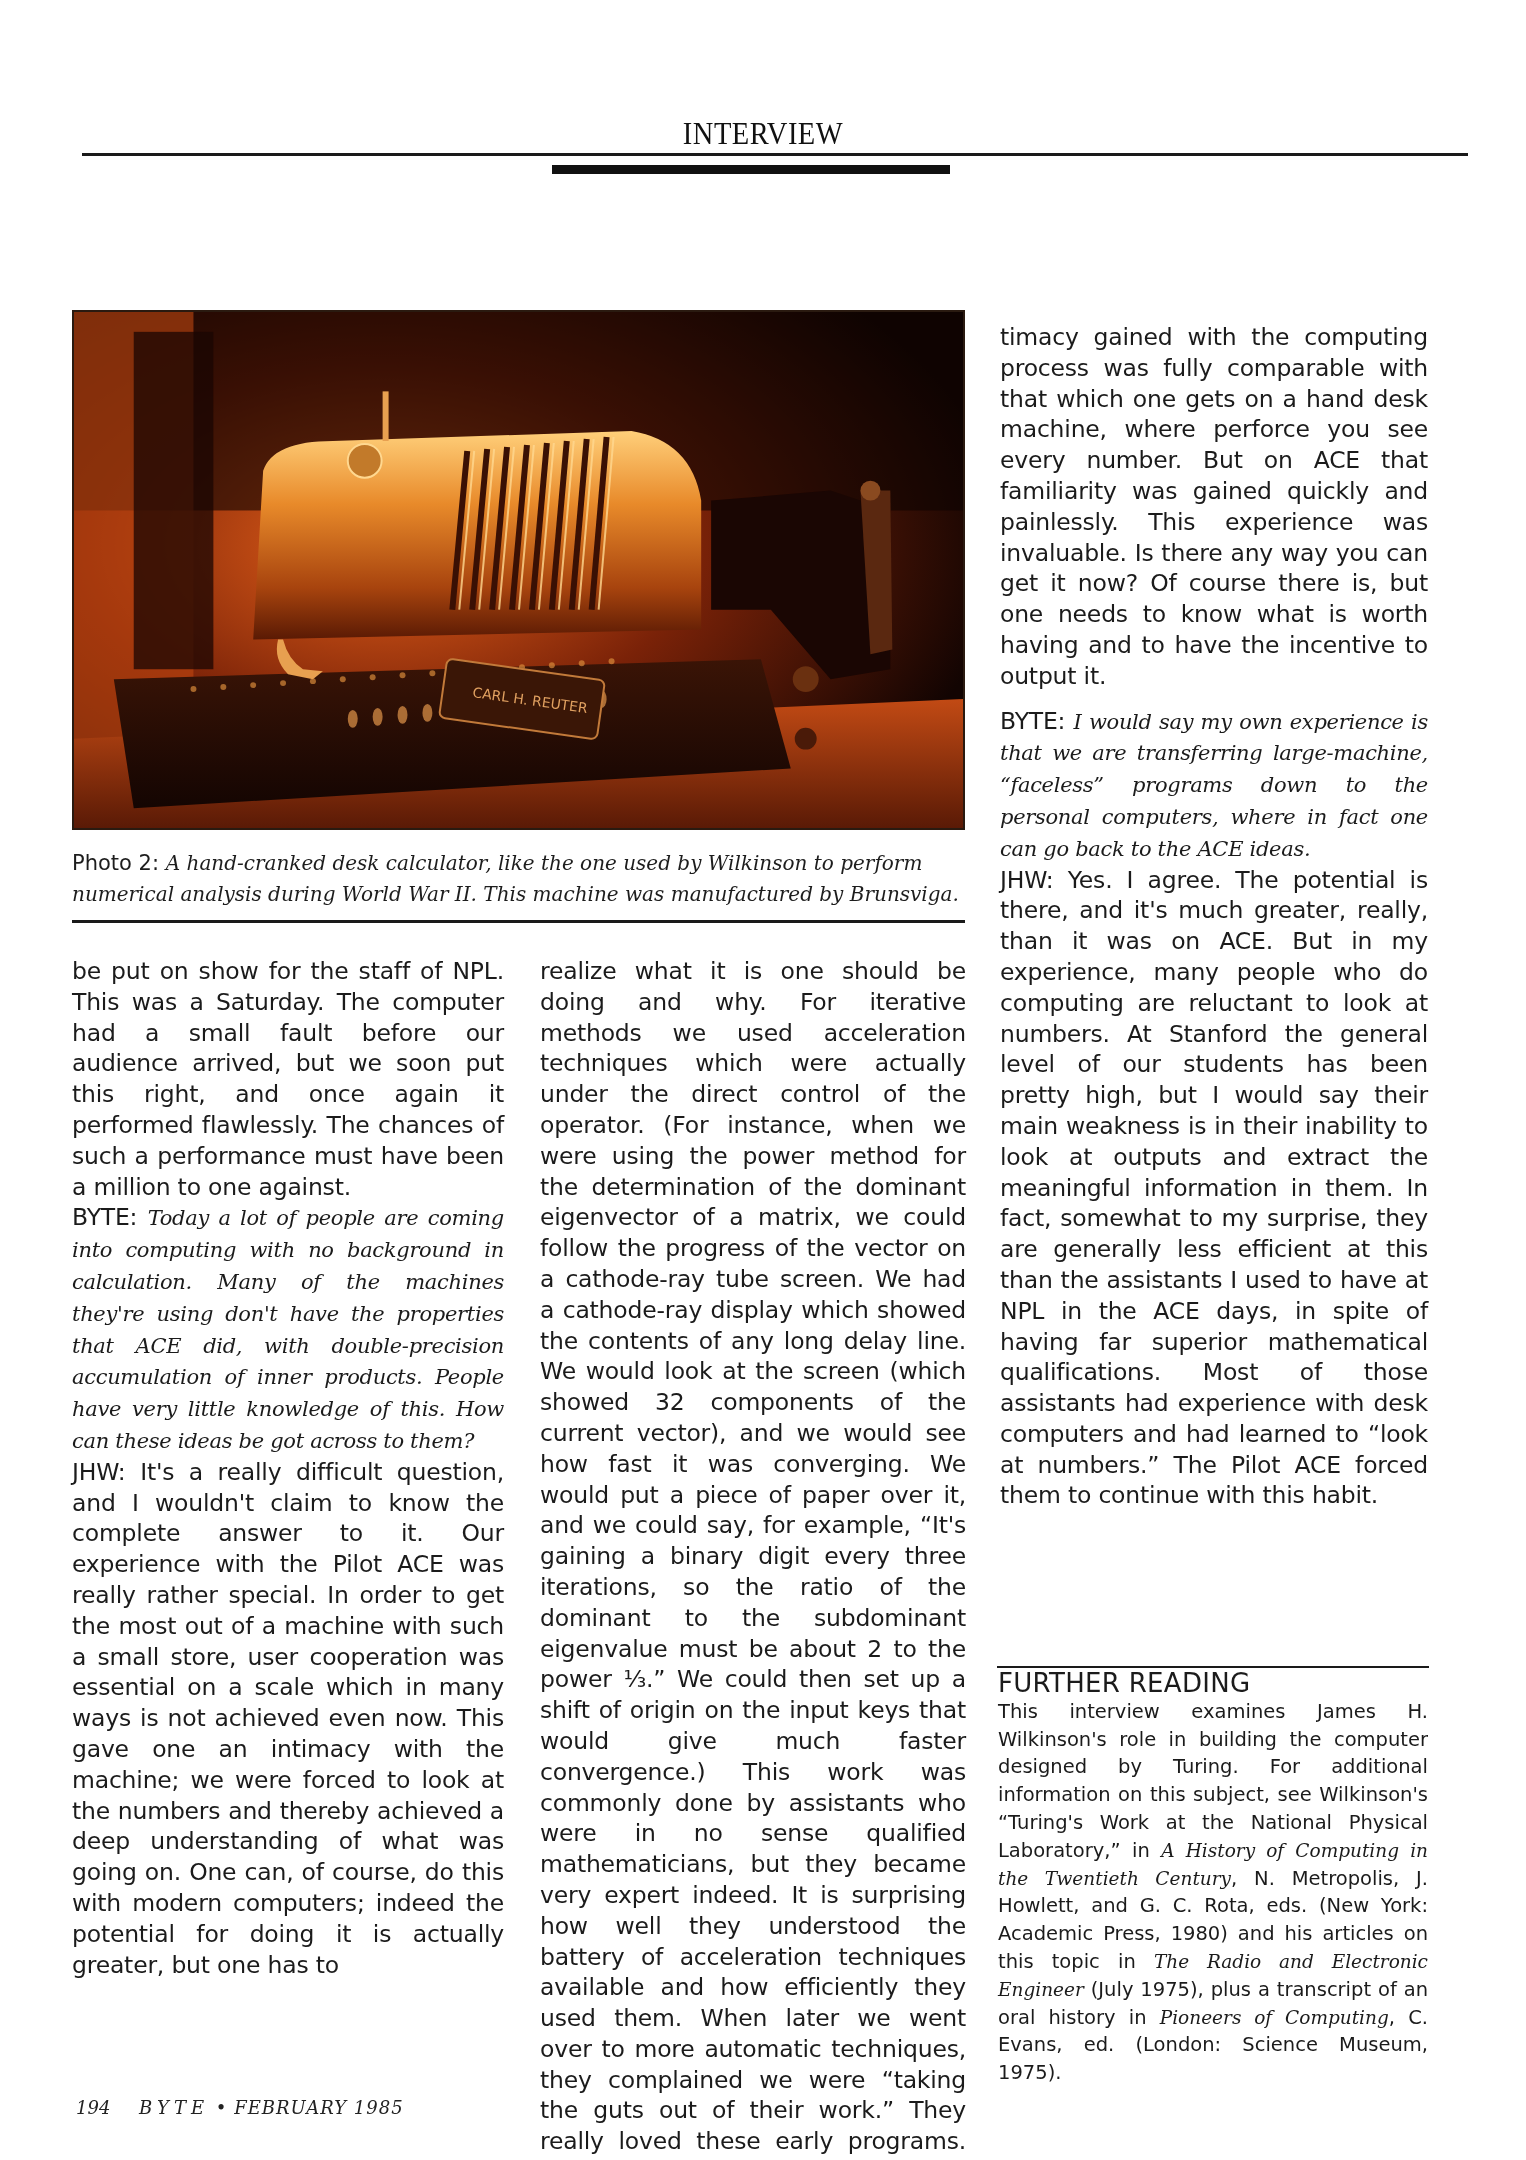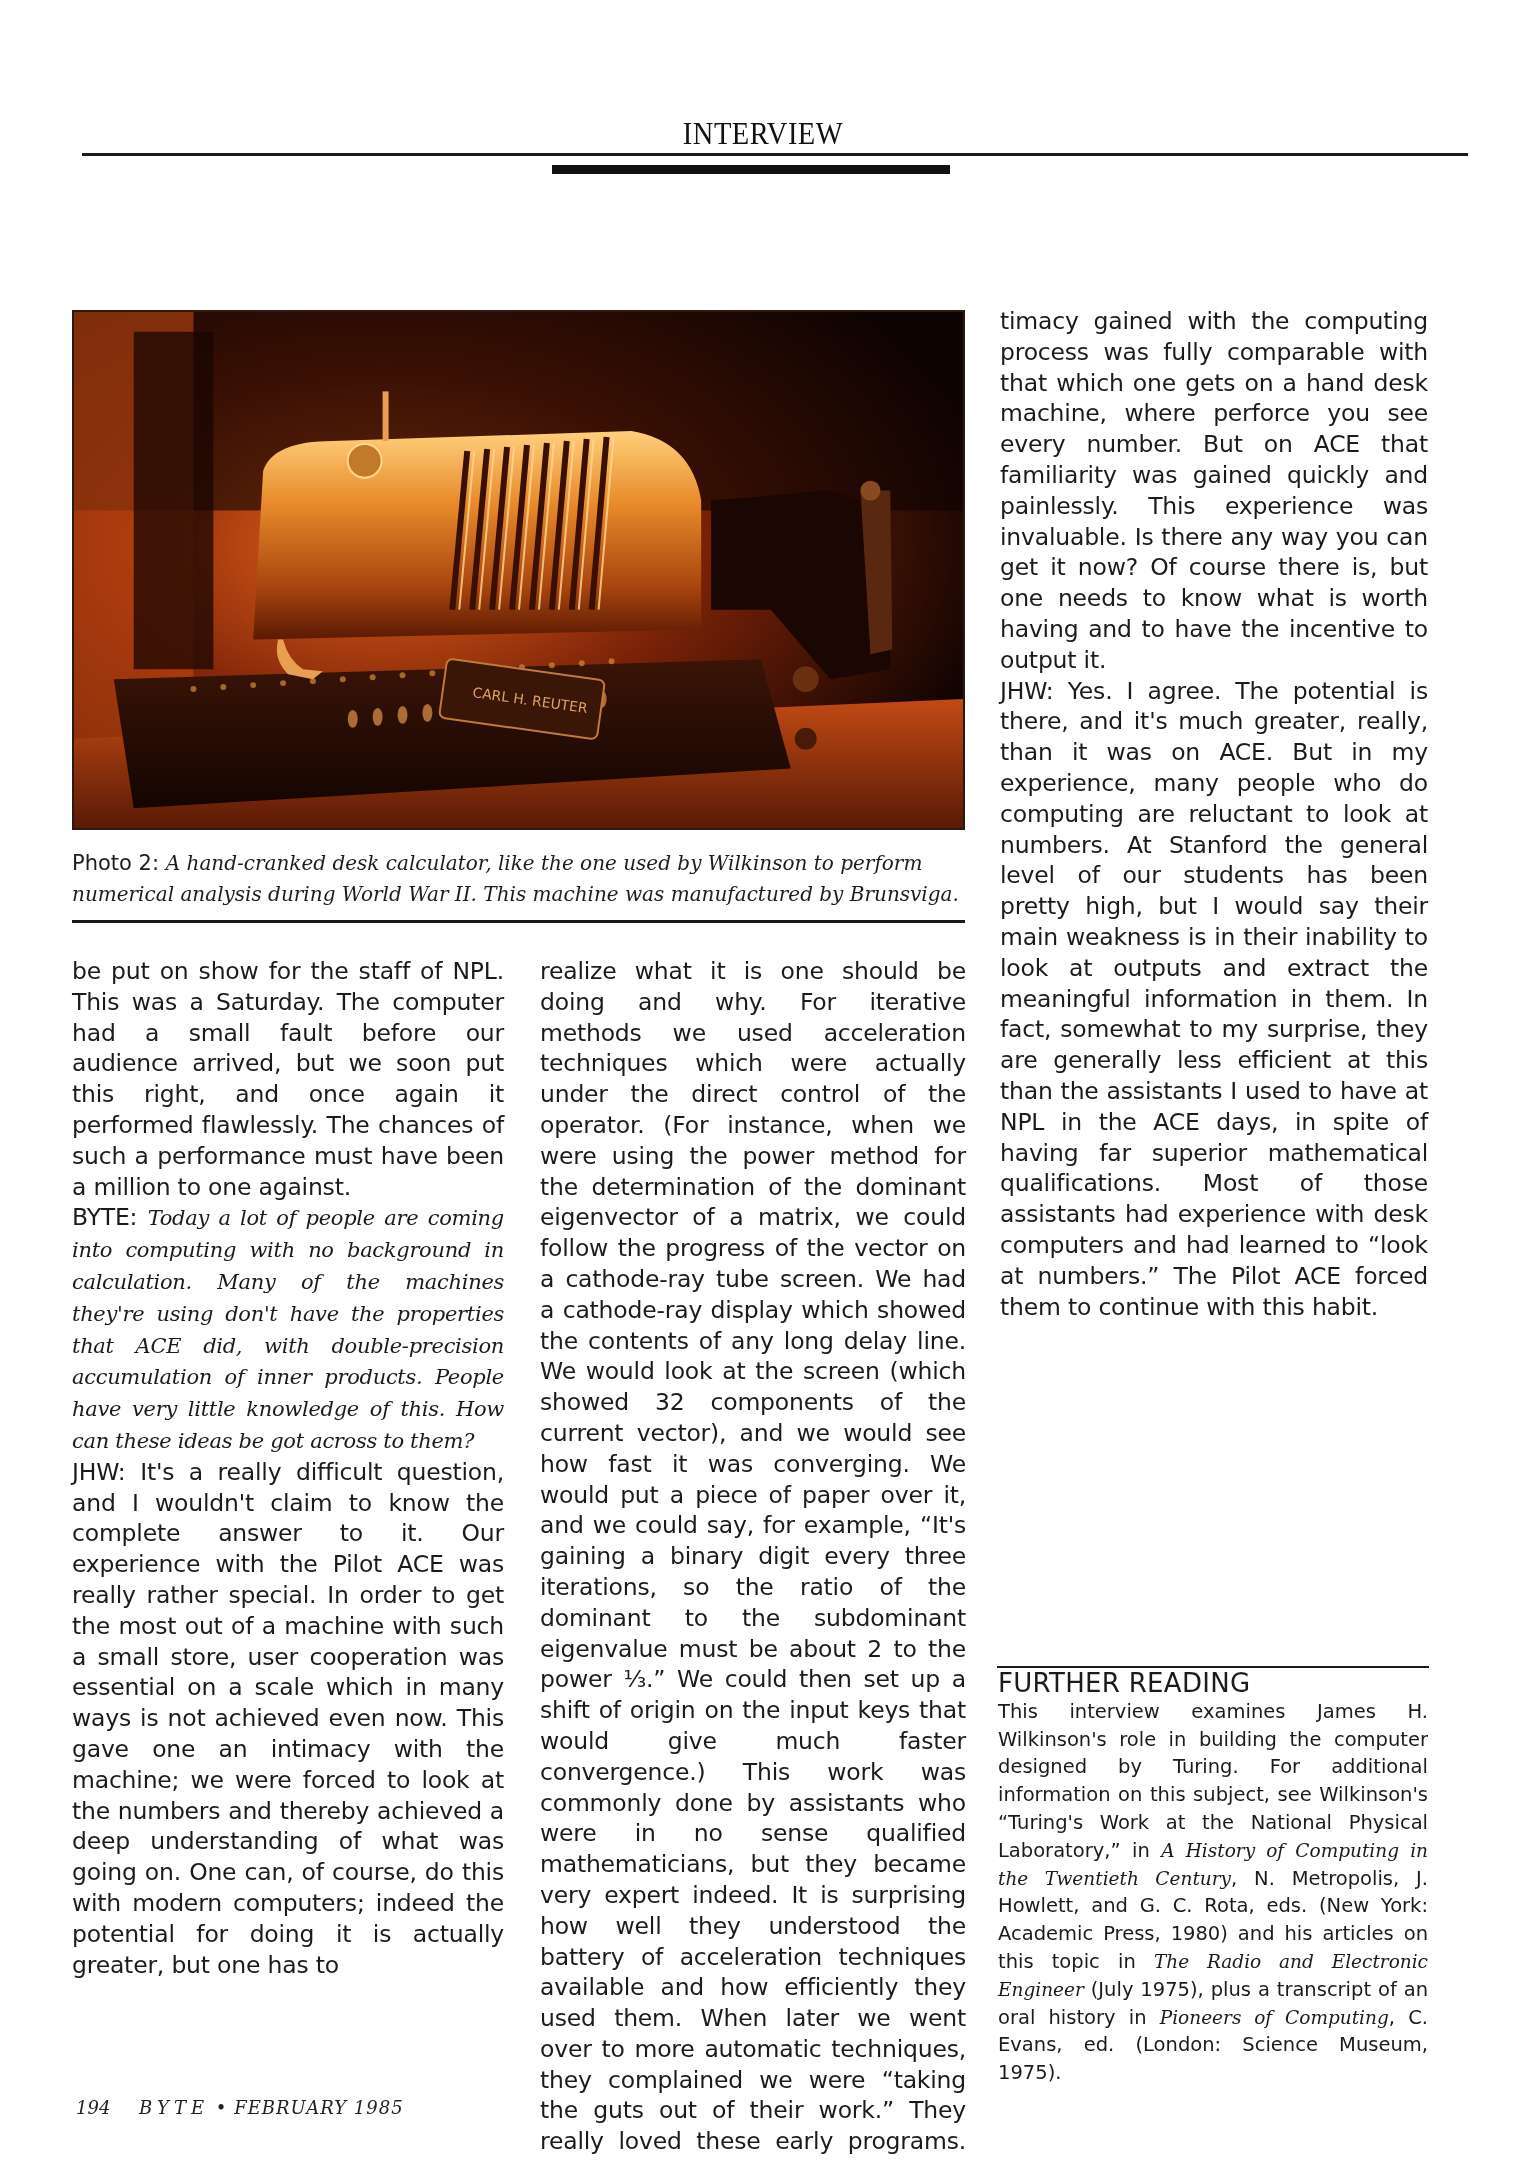--- a/index.html
+++ b/index.html
@@ -30,21 +30,21 @@
   .col { font-size: 23.5px; line-height: 30.8px; color: #1b1b1b; letter-spacing: -0.2px; }
   .col p { margin: 0; text-align: justify; text-align-last: left; hyphens: manual; }
   .col .indent { text-indent: 22px; }
   .col .gap { }
   .col .small-gap { margin-top: 10px; }
   .speaker { font-style: normal; }
   .q { font-family: "DejaVu Serif", serif; font-style: italic; font-size: 21px; letter-spacing: -0.3px; }
 
   .col1 { left: 72px; top: 956px; width: 432px; }
   .col2 { left: 540px; top: 956px; width: 426px; }
-  .col3 { left: 1000px; top: 306px; width: 428px; }
+  .col3 { left: 1000px; top: 322px; width: 428px; }
 
   .end-mark { display: inline-block; width: 14px; height: 14px; background: #111; vertical-align: baseline; margin-left: 6px; }
 
   
   .fr-rule { left: 997px; width: 432px; top: 1666px; height: 2px; background: #1a1a1a; }
   .fr { left: 998px; top: 1670px; width: 430px; font-size: 19.5px; line-height: 27.8px; color: #1b1b1b; }
   .fr-title { font-size: 26px; letter-spacing: 0.3px; }
   .fr-body { text-align: justify; text-align-last: left; margin: 0; }
   .fr .it { font-family: "DejaVu Serif", serif; font-style: italic; font-size: 18.5px; }
 
@@ -171,20 +171,24 @@
     <span>It's a really difficult question, and I wouldn't claim to know the complete answer to it. Our experience with the Pilot ACE was really rather special. In order to get the most out of a machine with such a small store, user cooperation was essential on a scale which in many ways is not achieved even now. This gave one an intimacy with the machine; we were forced to look at the numbers and thereby achieved a deep understanding of what was going on. One can, of course, do this with modern computers; indeed the potential for doing it is actually greater, but one has to</span>
   </p>
 </div>
 
 <div class="abs col col2">
   <p>realize what it is one should be doing and why. For iterative methods we used acceleration techniques which were actually under the direct control of the operator. (For instance, when we were using the power method for the determination of the dominant eigenvector of a matrix, we could follow the progress of the vector on a cathode-ray tube screen. We had a cathode-ray display which showed the contents of any long delay line. We would look at the screen (which showed 32 components of the current vector), and we would see how fast it was converging. We would put a piece of paper over it, and we could say, for example, “It's gaining a binary digit every three iterations, so the ratio of the dominant to the subdominant eigenvalue must be about 2 to the power ⅓.” We could then set up a shift of origin on the input keys that would give much faster convergence.) This work was commonly done by assistants who were in no sense qualified mathematicians, but they became very expert indeed. It is surprising how well they understood the battery of acceleration techniques available and how efficiently they used them. When later we went over to more automatic techniques, they complained we were “taking the guts out of their work.” They really loved these early programs. The familiarity and in-</p>
 </div>
 
 <div class="abs col col3">
   <p>timacy gained with the computing process was fully comparable with that which one gets on a hand desk machine, where perforce you see every number. But on ACE that familiarity was gained quickly and painlessly. This experience was invaluable. Is there any way you can get it now? Of course there is, but one needs to know what is worth having and to have the incentive to output it.</p>
+  <p class="small-gap" style="margin-top:14px">
+    <span class="speaker">BYTE:</span>
+    <span class="q">I would say my own experience is that we are transferring large-machine, “faceless” programs down to the personal computers, where in fact one can go back to the ACE ideas.</span>
+  </p>
   <p>
     <span class="speaker">JHW:</span>
     <span>Yes. I agree. The potential is there, and it's much greater, really, than it was on ACE. But in my experience, many people who do computing are reluctant to look at numbers. At Stanford the general level of our students has been pretty high, but I would say their main weakness is in their inability to look at outputs and extract the meaningful information in them. In fact, somewhat to my surprise, they are generally less efficient at this than the assistants I used to have at NPL in the ACE days, in spite of having far superior mathematical qualifications. Most of those assistants had experience with desk computers and had learned to “look at numbers.” The Pilot ACE forced them to continue with this habit.</span>
   </p>
 </div>
 
 <div class="abs fr-rule"></div>
 <div class="abs fr">
   <div class="fr-title">FURTHER READING</div>
   <p class="fr-body">

